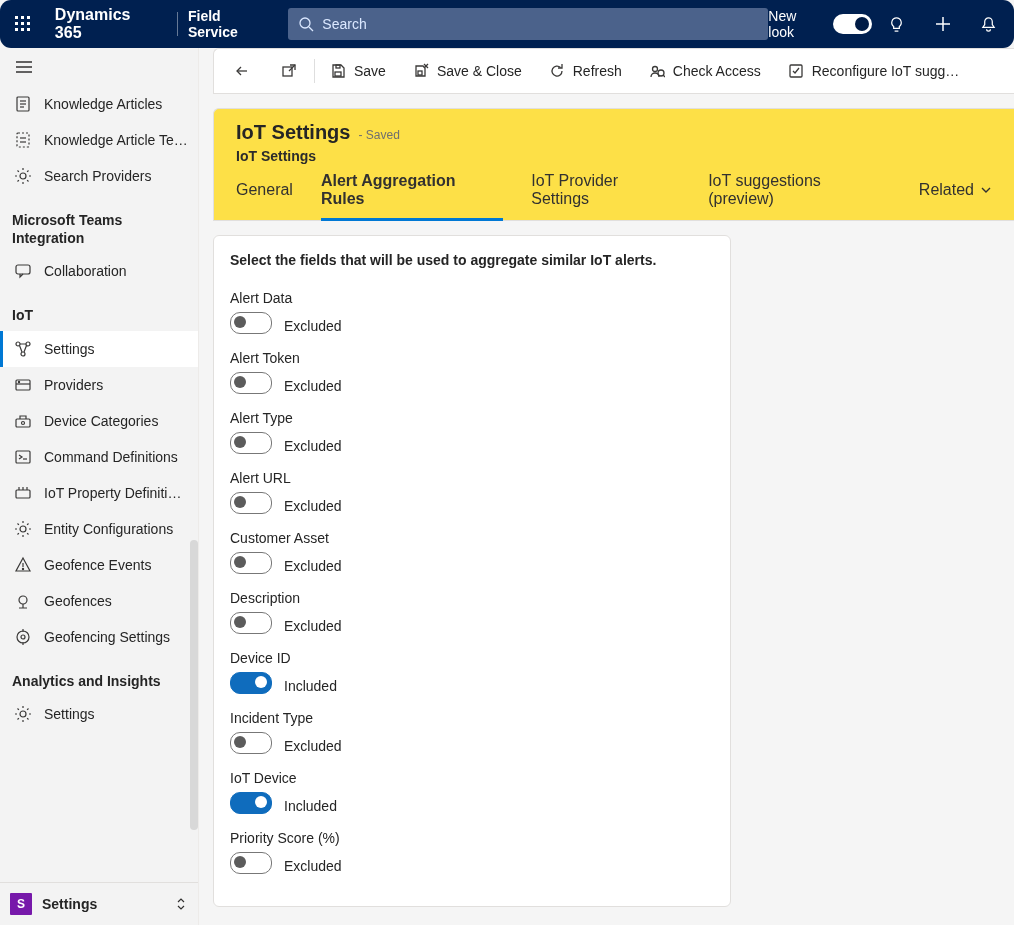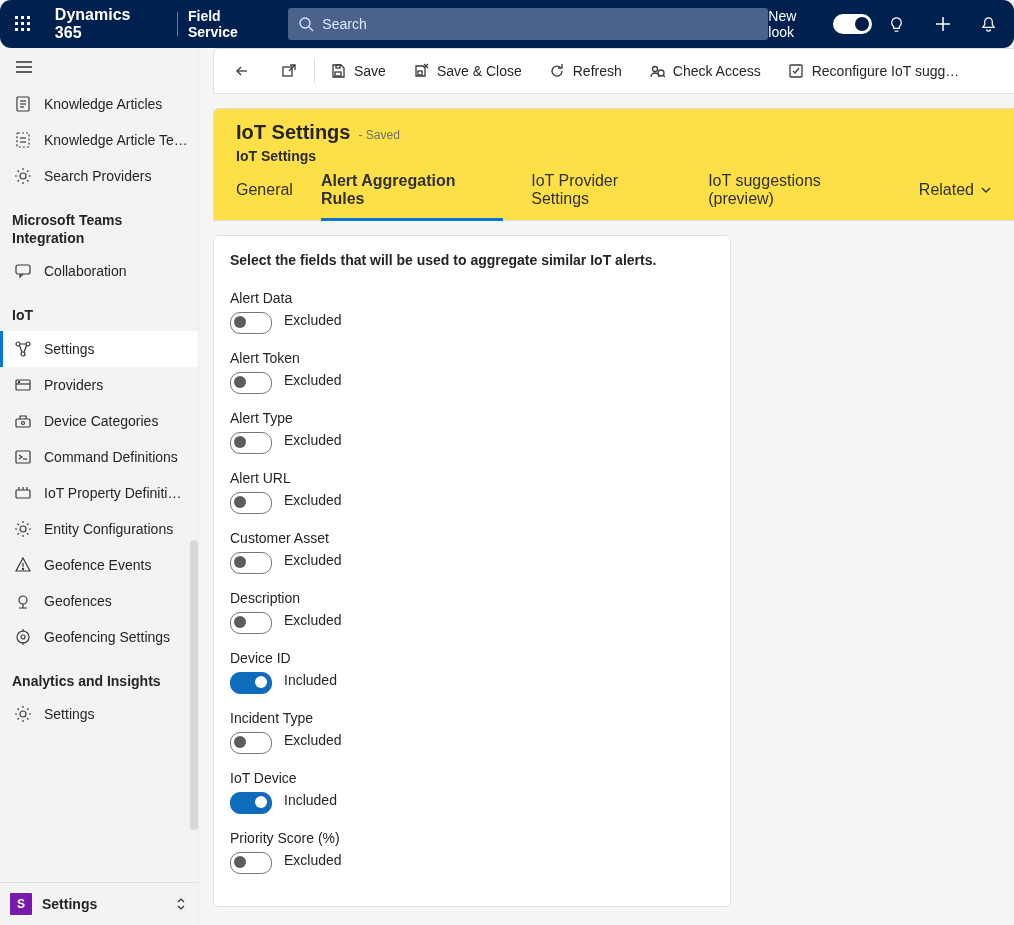--- a/index.html
+++ b/index.html
@@ -73,21 +73,21 @@
   .tabs{display:flex;gap:28px;border-bottom:1px solid var(--border);margin-left:-22px;margin-right:-22px;padding:0 22px}
   .tab{padding:8px 0 12px 0;font-size:16px;color:#323130;cursor:pointer;position:relative;display:flex;align-items:center;gap:6px}
   .tab.active{font-weight:600;}
   .tab.active::after{content:"";position:absolute;left:0;right:0;bottom:-1px;height:3px;background:var(--blue)}
 
   .panel-wrap{margin:14px 0 13px 14px;flex:1;overflow:hidden}
   .panel{background:#fff;border:1px solid var(--border);border-radius:6px;width:480px;padding:16px 20px 16px 16px}
   .panel-h{font-weight:600;font-size:14px;margin-bottom:22px}
   .field{margin-bottom:16px}
   .field-label{font-size:14px;margin-bottom:6px}
-  .field-row{display:flex;align-items:flex-start;gap:12px}
+  .field-row{display:flex;align-items:flex-end;gap:12px}
   .tog{width:40px;height:20px;border-radius:10px;background:#fff;border:1px solid #777;position:relative;flex:0 0 40px;cursor:pointer}
   .tog::after{content:"";position:absolute;width:12px;height:12px;border-radius:50%;background:#5c5c5c;top:3px;left:3px;transition:.15s}
   .tog.on{background:var(--blue-bright);border-color:var(--blue-bright)}
   .tog.on::after{background:#fff;left:24px}
   .field-val{font-size:14px}
 </style>
 </head>
 <body>
 
 <div class="topbar">

